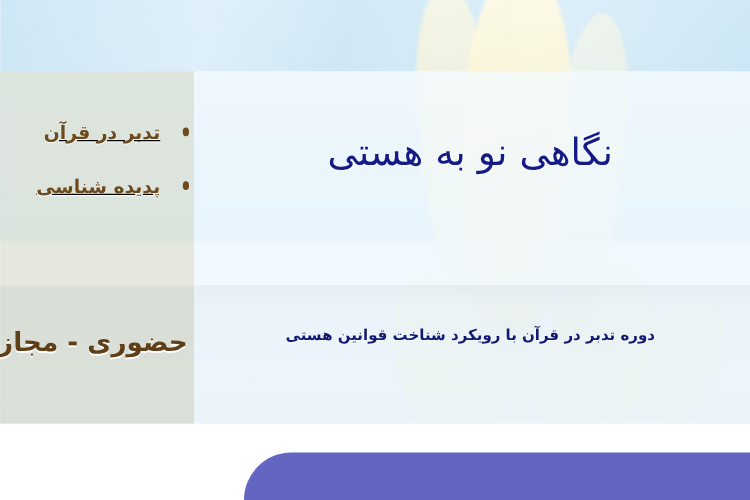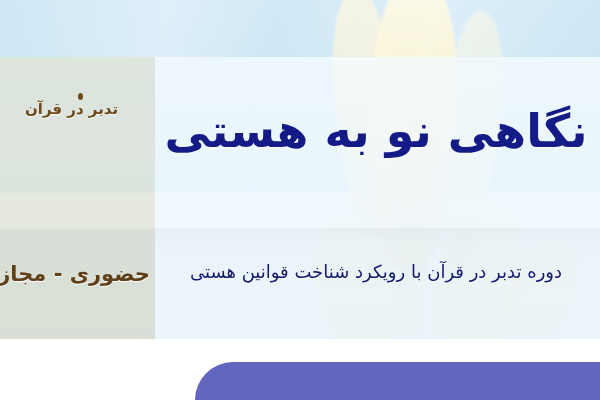--- a/index.html
+++ b/index.html
@@ -177,25 +177,26 @@
     height: 7px;
     border-radius: 50%;
     background: #6d4a1c;
     margin-right: 0;
     margin-left: 10px;
     flex: 0 0 auto;
     margin-inline-start: 0;
   }
   .bullet-row-inner {
     display: flex;
-    flex-direction: column;
+    flex-direction: row;
     align-items: center;
     width: 100%;
     justify-content: flex-start;
     padding-right: 4px;
+    text-decoration: underline;
   }
   .bullet-text {
     font-family: "DejaVu Sans", "Liberation Sans", sans-serif;
     font-size: 15px;
     font-weight: bold;
     color: #6d4a1c;
     text-shadow: 0 1px 0 rgba(255,255,255,0.85);
     white-space: nowrap;
     direction: rtl;
     margin-right: 8px;
@@ -203,40 +204,40 @@
 
   
   .main-title {
     position: absolute;
     left: 160px;
     top: 108px;
     width: 432px;
     text-align: center;
     direction: rtl;
     font-family: "DejaVu Sans", "Liberation Sans", sans-serif;
-    font-size: 46px;
-    font-weight: bold;
+    font-size: 30px;
+    font-weight: normal;
     color: #141b87;
     letter-spacing: -0.5px;
     line-height: 1;
     text-shadow: 1px 1px 2px rgba(255,255,255,0.65);
     white-space: nowrap;
   }
 
   
   .subtitle {
     position: absolute;
     left: 160px;
     top: 262px;
     width: 432px;
     text-align: center;
     direction: rtl;
     font-family: "DejaVu Sans", "Liberation Sans", sans-serif;
-    font-size: 18px;
-    font-weight: normal;
+    font-size: 12px;
+    font-weight: bold;
     color: #111a72;
     line-height: 1.1;
     text-shadow: 0 1px 1px rgba(255,255,255,0.75);
     white-space: nowrap;
   }
 
   
   .mode-label {
     position: absolute;
     left: 0;
@@ -291,20 +292,26 @@
   <div class="panel-left"></div>
   <div class="panel-left-lower"></div>
 
   <ul class="bullet-list">
     <li class="bullet-item">
       <div class="bullet-row-inner">
         <span class="bullet-dot"></span>
         <span class="bullet-text">تدبر در قرآن</span>
       </div>
     </li>
+    <li class="bullet-item">
+      <div class="bullet-row-inner">
+        <span class="bullet-dot"></span>
+        <span class="bullet-text">پدیده شناسی</span>
+      </div>
+    </li>
   </ul>
 
   <div class="main-title">نگاهی نو به هستی</div>
 
   <div class="subtitle">دوره تدبر در قرآن با رویکرد شناخت قوانین هستی</div>
 
   <div class="mode-label">حضوری - مجازی</div>
 
   <div class="white-gap"></div>
   <div class="purple-bar"></div>

